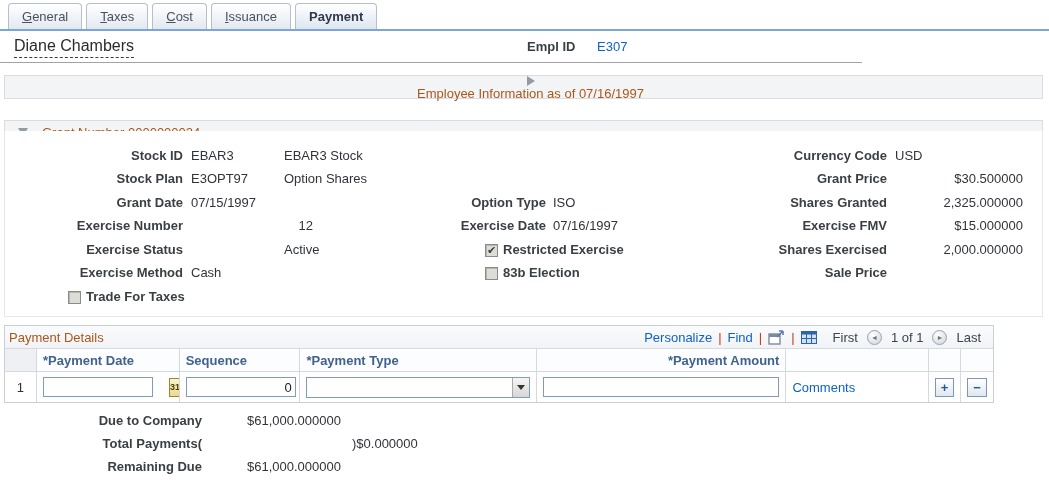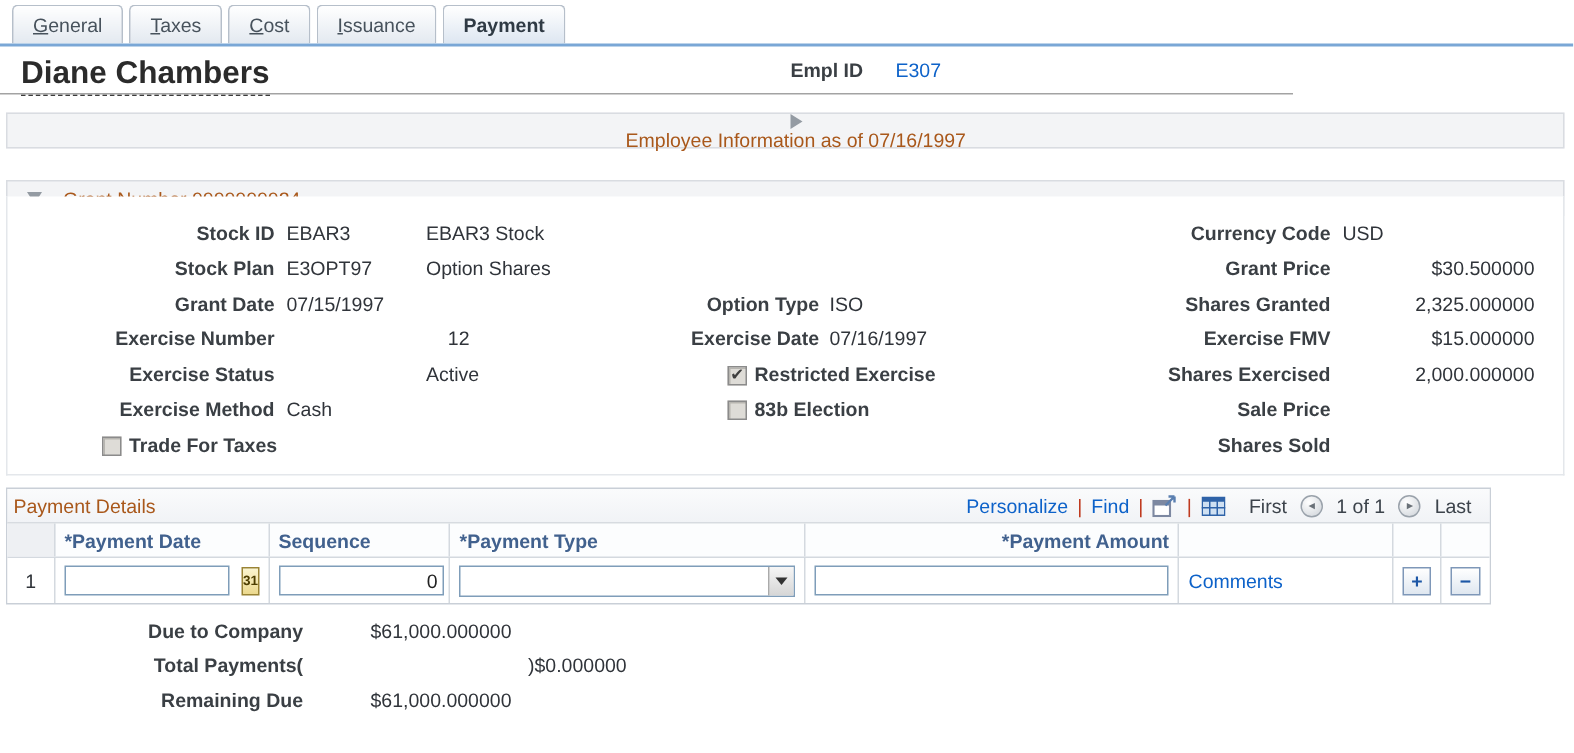--- a/index.html
+++ b/index.html
@@ -9,21 +9,21 @@
 
   
   .tabbar { position:absolute; left:8px; top:3px; display:flex; gap:4px; align-items:flex-end; }
   .tab { height:26px; padding:0 13px; display:flex; align-items:center; background:linear-gradient(#ffffff,#e3e9f0);
          border:1px solid #b6bfca; border-bottom:none; border-radius:4px 4px 0 0; color:#47525c; cursor:pointer; white-space:nowrap; }
   .tab .tab-u { text-decoration:underline; }
   .tab.active { font-weight:bold; color:#2f3a44; background:linear-gradient(#ffffff,#dde6f1); }
   .tabline { position:absolute; left:0; top:29px; width:1049px; height:2px; background:#7aa7d6; }
 
   
-  .emp-name { position:absolute; left:14px; top:37px; font-size:21px; font-weight:bold; color:#2b2b2b;
+  .emp-name { position:absolute; left:14px; top:37px; font-size:16px; font-weight:normal; color:#2b2b2b;
               border-bottom:1px dashed #3c3c3c; padding-bottom:2px; cursor:pointer; }
   .emplid-label { position:absolute; left:527px; top:39px; font-weight:bold; color:#3a3f44; }
   .emplid-value { position:absolute; left:597px; top:39px; color:#0d62c9; }
   .header-rule { position:absolute; left:0; top:62px; width:862px; height:1px; background:#a3a3a3; }
 
   
   .secbar { position:absolute; left:4px; width:1039px; height:24px; background:#f3f4f6; border:1px solid #d9dce1;
             display:flex; align-items:center; cursor:pointer; }
   .secbar.emp { top:75px;flex-direction:column; }
   .secbar.grant { top:120px; }
@@ -66,21 +66,21 @@
   .grid-drow { height:30px; background:#fff; }
   .gc { border-right:1px solid #d4d9df; display:flex; align-items:center; padding:0 6px; overflow:hidden; white-space:nowrap; }
   .gc:last-child { border-right:none; }
   .c0{width:32px; justify-content:center;} .c1{width:143px;} .c2{width:121px;} .c3{width:237px;}
   .c4{width:250px;} .c5{width:143px;} .c6{width:32px; justify-content:center;} .c7{width:32px; justify-content:center;}
   .hcell { font-weight:bold; color:#41618e; cursor:pointer; }
   .c0.hcell { background:#eef0f3; cursor:default; }
   .c4.hcell { justify-content:flex-end; }
   .gin { height:20px; border:1px solid #7f9db9; font-family:"Liberation Sans",sans-serif; font-size:13px; padding:0 3px; color:#222; }
   .in-date{width:110px;} .in-seq{width:110px; text-align:right;} .in-amt{width:238px;}
-  .calbtn { width:17px; height:19px; margin-left:8px; border:1px solid #9a8435; border-radius:0;
+  .calbtn { width:17px; height:19px; margin-left:16px; border:1px solid #9a8435; border-radius:0;
             background:linear-gradient(#fbf5d0,#ecd98e); color:#4c3d00; font-size:9px; font-weight:bold;
             display:flex; align-items:center; justify-content:center; cursor:pointer; }
   .fakesel { width:225px; height:21px; border:1px solid #7f9db9; background:#fff; display:flex; align-items:center;
              justify-content:space-between; cursor:pointer; }
   .selval { padding-left:4px; }
   .selbtn { width:17px; height:19px; background:linear-gradient(#f6f6f6,#d6d6d6); border-left:1px solid #aaa;
             display:flex; align-items:center; justify-content:center; }
   .selarrow { width:0; height:0; border-top:5px solid #333; border-left:4px solid transparent; border-right:4px solid transparent; }
   .rowbtn { width:20px; height:19px; border:1px solid #7e97b8; background:linear-gradient(#ffffff,#dfe7f0);
             color:#1d57a6; font-weight:bold; font-size:13px; line-height:17px; text-align:center; cursor:pointer; }
@@ -190,21 +190,20 @@
 
     <span class="gf lab cC-lab r4">Exercise FMV</span>
     <span class="gf val cC-num r4">$15.000000</span>
 
     <span class="gf lab cC-lab r5">Shares Exercised</span>
     <span class="gf val cC-num r5">2,000.000000</span>
 
     <span class="gf lab cC-lab r6">Sale Price</span>
     <span class="gf val cC-num r6"></span>
 
-    <span class="gf lab cC-lab r7">Shares Sold</span>
     <span class="gf val cC-num r7"></span>
   </div>
 
   <div class="grid">
     <div class="grid-titlebar">
       <span class="grid-title">Payment Details</span>
       <span class="grid-toolbar">
         <span class="tlink">Personalize</span>
         <span class="tsep">|</span>
         <span class="tlink">Find</span>

